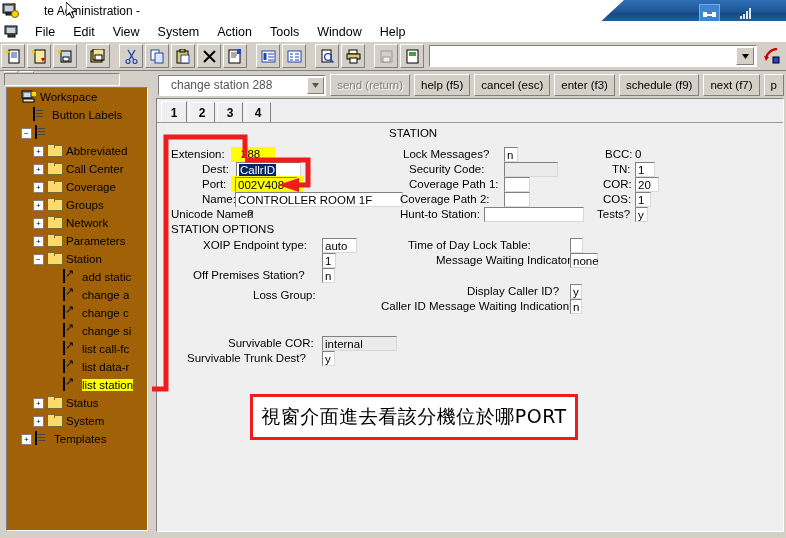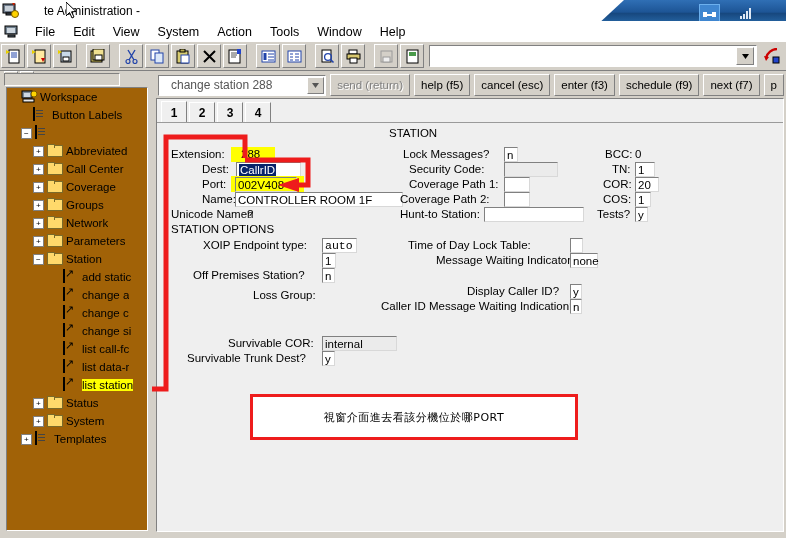--- a/index.html
+++ b/index.html
@@ -247,21 +247,21 @@
     position: absolute; left: 0; top: 0; width: 786px; height: 538px;
     pointer-events: none; z-index: 50;
   }
   .note-box {
     position: absolute; left: 250px; top: 394px; width: 322px; height: 40px;
     background: #ffffff; border: 3px solid #ee1c1c;
     display: flex; align-items: center; justify-content: center;
     z-index: 51;
   }
   .note-box span {
-    font-size: 11px; color: #000; letter-spacing: 0.5px;
+    font-size: 19px; color: #000; letter-spacing: 0.5px;
     font-family: "DejaVu Sans", "Liberation Sans", sans-serif;
   }
   .hl-box {
     position: absolute; background: #ffff00; z-index: 5;
   }
 </style>
 </head>
 <body>
 
 <div id="app">
@@ -632,21 +632,21 @@
 
       <div class="flabel" style="left:446px; top:94px;">COS:</div>
       <div class="finput" style="left:478px; top:93px; width:16px;">1</div>
 
       <div class="flabel" style="left:440px; top:109px;">Tests?</div>
       <div class="finput" style="left:478px; top:108px; width:13px;">y</div>
 
       <div class="flabel" style="left:14px; top:124px;">STATION OPTIONS</div>
 
       <div class="flabel" style="left:46px; top:140px;">XOIP Endpoint type:</div>
-      <div class="finput" style="left:165px; top:139px; width:35px;font-family:Liberation Mono, monospace;">auto</div>
+      <div class="finput" style="left:165px; top:139px; width:35px;">auto</div>
 
       <div class="flabel" style="left:96px; top:155px;margin-top:35px;">Loss Group:</div>
       <div class="finput" style="left:165px; top:154px; width:14px;">1</div>
 
       <div class="flabel" style="left:36px; top:170px;">Off Premises Station?</div>
       <div class="finput" style="left:165px; top:169px; width:13px;">n</div>
 
       <div class="flabel" style="left:251px; top:140px;">Time of Day Lock Table:</div>
       <div class="finput" style="left:413px; top:139px; width:13px;"></div>
 

